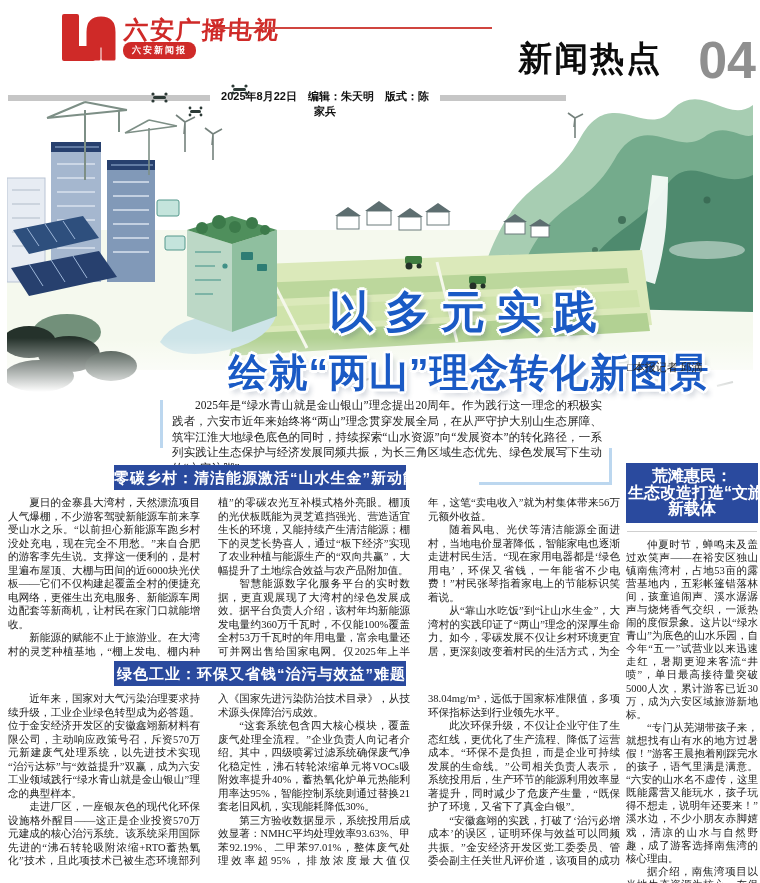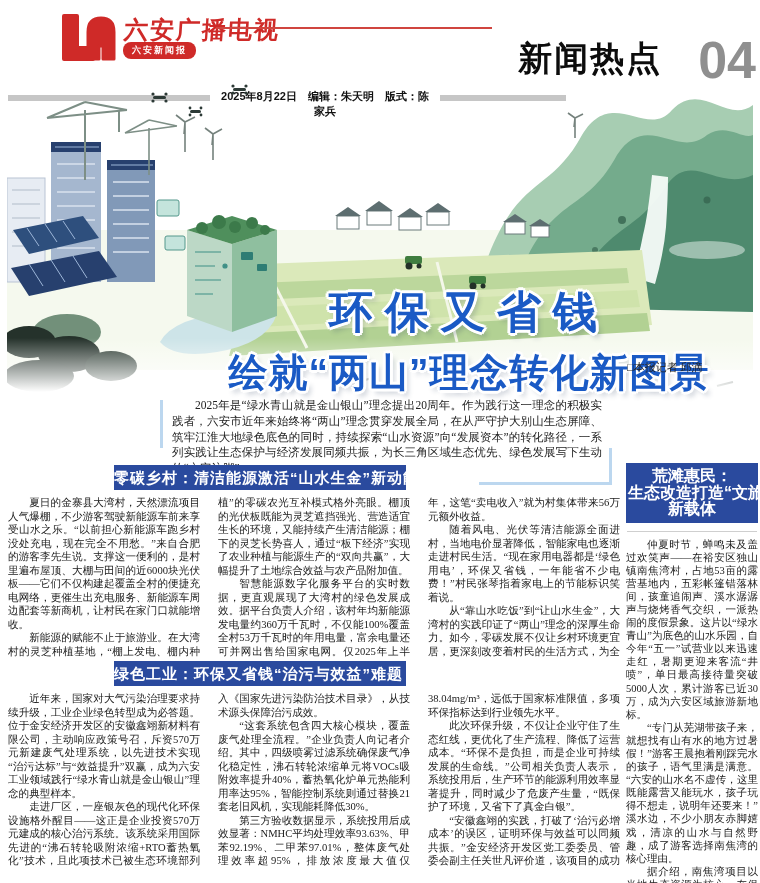--- a/index.html
+++ b/index.html
@@ -44,21 +44,21 @@
   .intro p{margin:0;text-indent:2em;}
   .intro::before{content:"";position:absolute;left:-12px;top:2px;width:3px;height:48px;background:#bcd7ef;}
   .intro::after{content:"";position:absolute;right:-10px;bottom:-8px;width:130px;height:34px;
     border-right:3px solid #bcd7ef;border-bottom:3px solid #bcd7ef;}
   
   .sec{position:absolute;left:8px;width:612px;}
   .sec1{top:465px;}
   .sec2{top:661px;}
   .section-bar{margin-left:106px;width:292px;height:25px;background:#2a4a9e;color:#fff;
     font-family:"Liberation Sans",sans-serif;font-weight:bold;font-size:15px;
-    text-align:left;line-height:25px;letter-spacing:1px;white-space:nowrap;}
+    text-align:right;line-height:25px;letter-spacing:1px;white-space:nowrap;}
   .col3{margin-top:6px;column-count:3;column-gap:18px;column-fill:auto;overflow:hidden;}
   .b1{height:162px;}
   .b2{height:188px;}
   .col3 p{margin:0;text-indent:2em;text-align:justify;font-size:10.6px;line-height:13.5px;color:#1a1a1a;}
   
   .sidebar{position:absolute;left:626px;top:463px;width:132px;height:420px;overflow:hidden;}
   .sb-title{background:#2a4a9e;color:#fff;text-align:center;
     font-family:"Liberation Sans",sans-serif;font-weight:bold;font-size:16px;
     line-height:16.5px;padding:5px 2px;}
   .sb-title div{white-space:nowrap;}
@@ -232,21 +232,21 @@
       <ellipse cx="62" cy="274" rx="31" ry="18" fill="#25322b"></ellipse>
       <ellipse cx="104" cy="286" rx="26" ry="15" fill="#2b3a31"></ellipse>
       <ellipse cx="32" cy="296" rx="35" ry="16" fill="#25322b"></ellipse>
       <path d="M330 298 l14 -4 M352 302 l16 -5 M470 300 l14 -4 M710 306 l16 -4" stroke="#2b3a31" stroke-width="2" fill="none"></path>
     </g>
 
     <rect x="0" y="258" width="746" height="54" fill="url(#fade)"></rect>
   </svg>
 
   <div class="headline">
-    <div class="hl1">环保又省钱</div>
+    <div class="hl1">以多元实践</div>
     <div class="hl2">绘就“两山”理念转化新图景</div>
   </div>
   <div class="byline">□本报记者 邱滴</div>
 </div>
 
 <div class="intro">
   <p>2025年是“绿水青山就是金山银山”理念提出20周年。作为践行这一理念的积极实践者，六安市近年来始终将“两山”理念贯穿发展全局，在从严守护大别山生态屏障、筑牢江淮大地绿色底色的同时，持续探索“山水资源”向“发展资本”的转化路径，一系列实践让生态保护与经济发展同频共振，为长三角区域生态优先、绿色发展写下生动的“六安注脚”。</p>
 </div>
 
 <div class="sec sec1">

